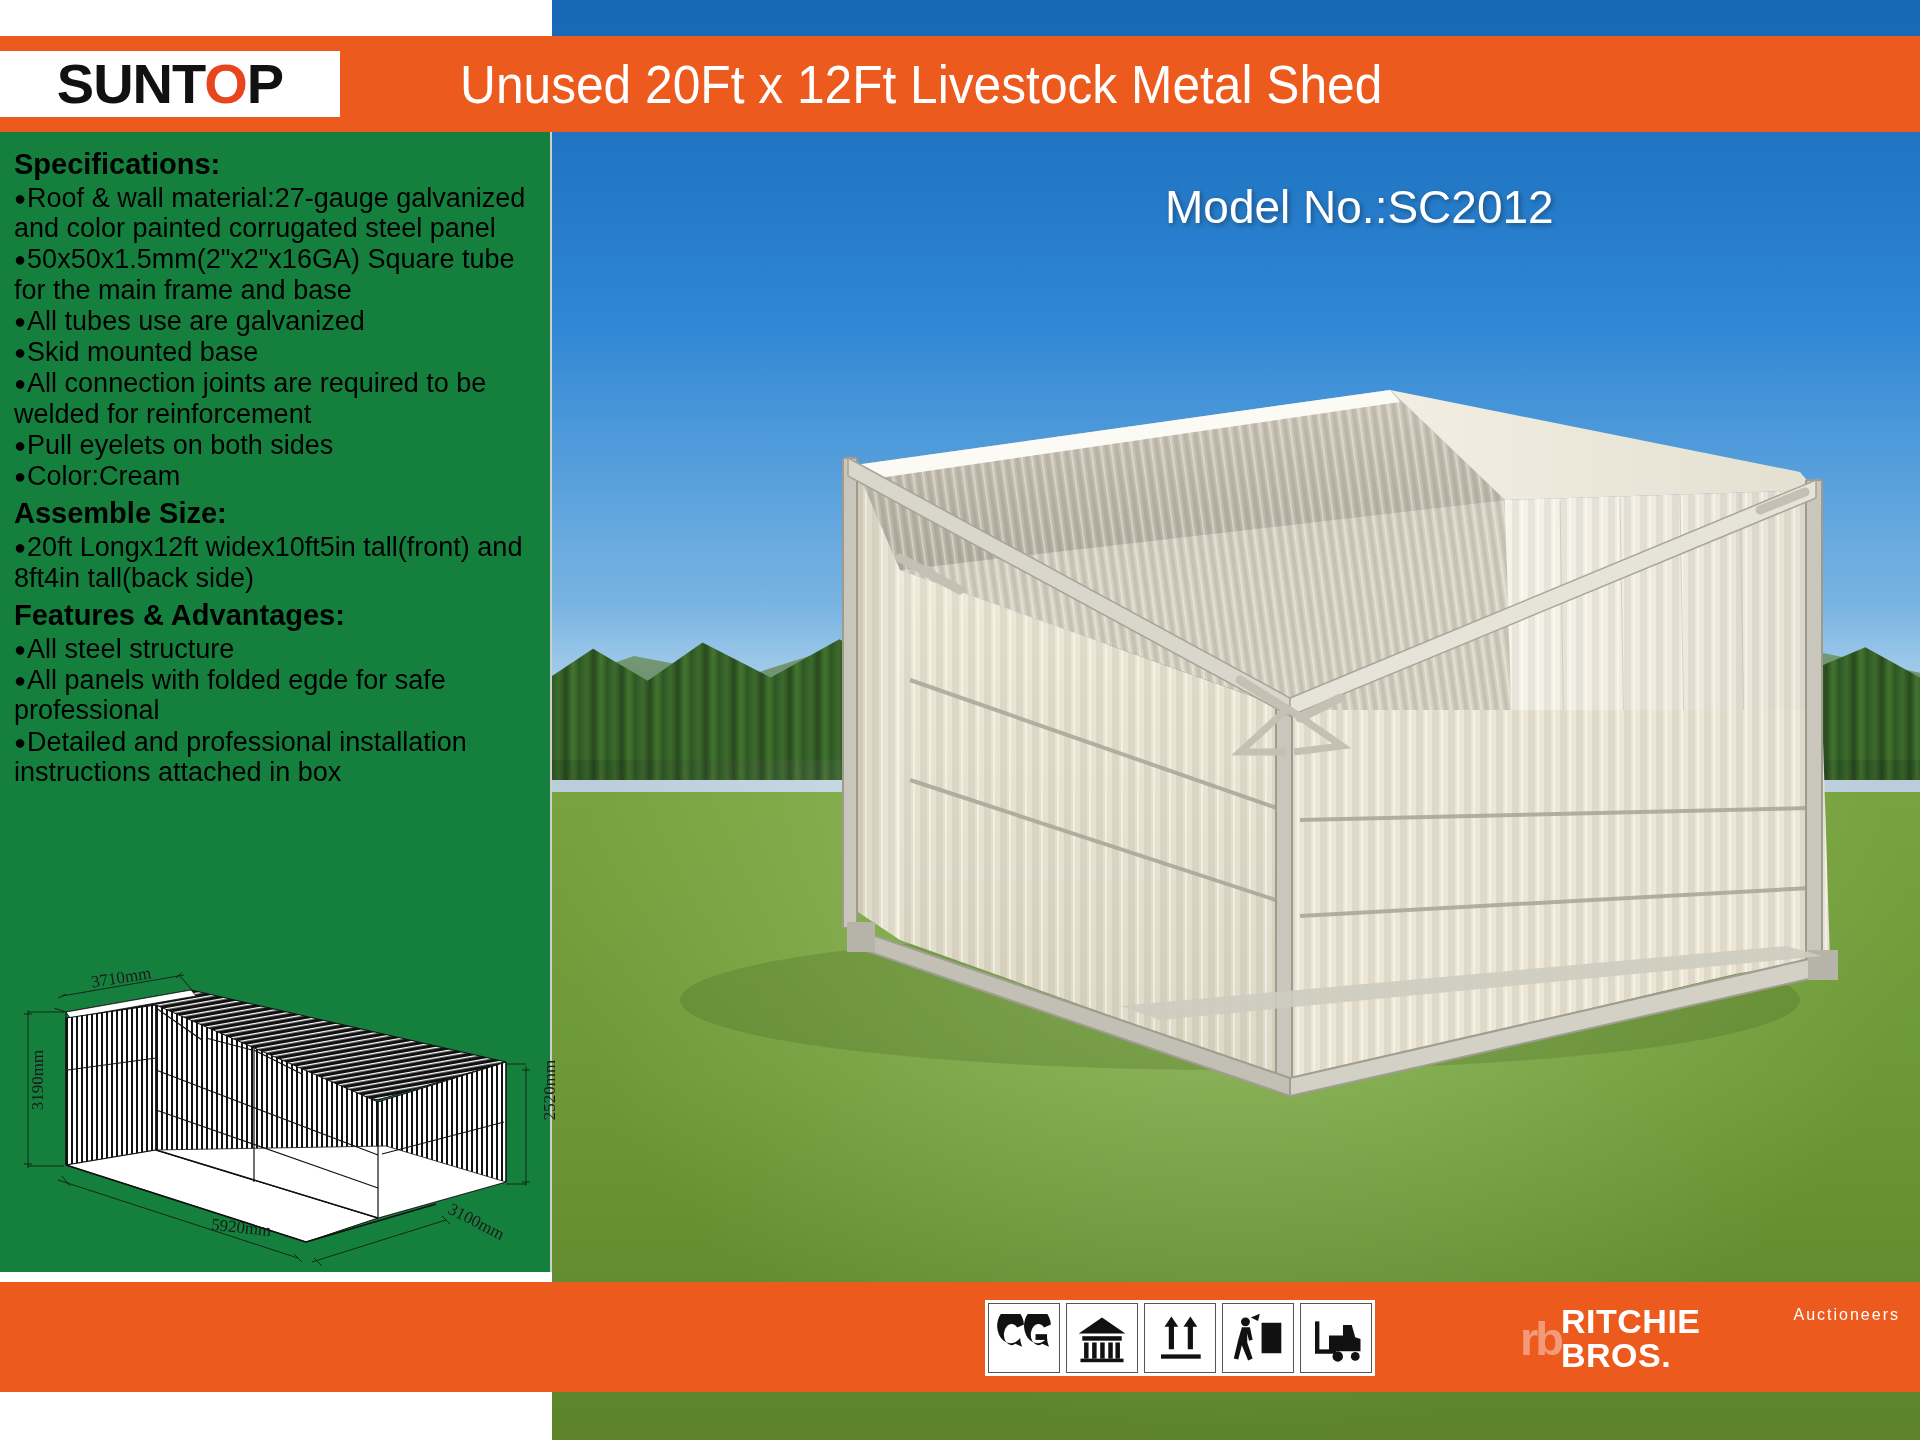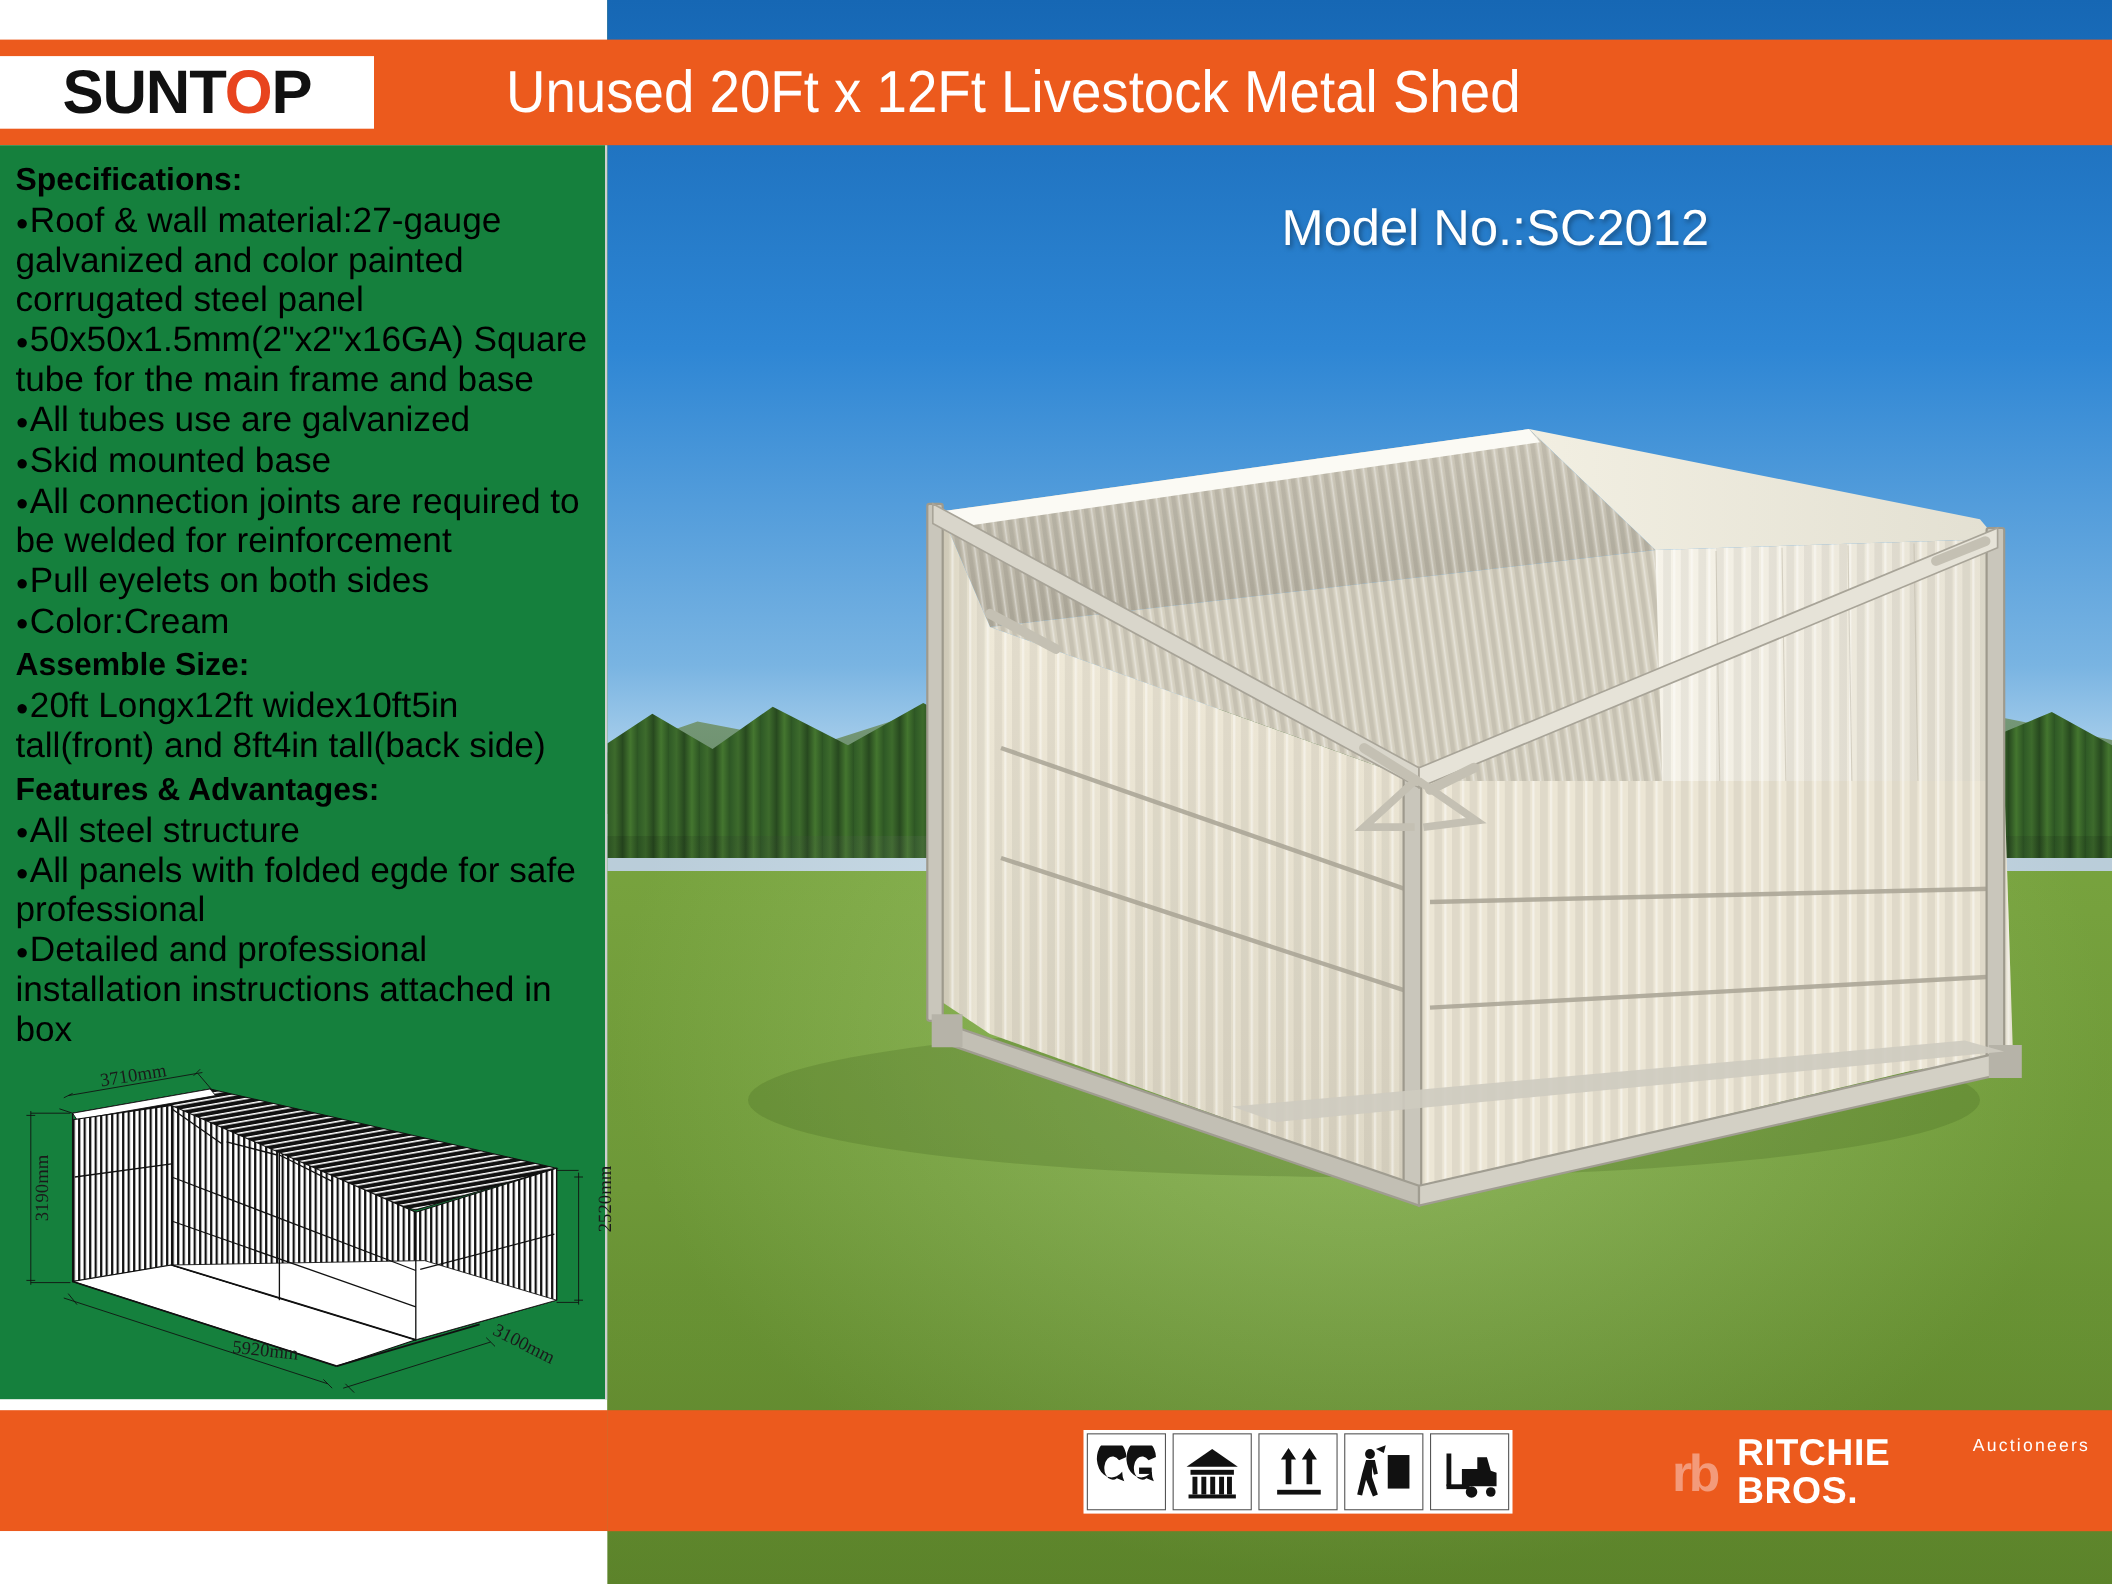--- a/index.html
+++ b/index.html
@@ -63,21 +63,21 @@
     position:absolute; left:0; top:132px; width:552px; height:1140px;
     background:#15803d; padding:14px 10px 0 14px;
     border-right:2px solid #cfcfcf;
   }
   .spec-panel h2 {
     font-size:29px; font-weight:bold; color:#000; margin:6px 0 2px 0;
   }
   .spec-panel h2.first { margin-top:2px; }
   .spec-panel ul { list-style:none; }
   .spec-panel li {
-    font-size:32px; line-height:1.12; color:#000; margin:0 0 1px 0;
+    font-size:27px; line-height:1.12; color:#000; margin:0 0 1px 0;
     text-indent:0;
   }
   .spec-panel li::before { content:"\25CF"; font-size:20px; margin-right:1px; vertical-align:2px; }
 
   
   .tech-drawing {
     position:absolute; left:6px; top:950px; width:546px; height:320px;
   }
   .dim-label {
     position:absolute; font-family:"Liberation Serif", serif; font-size:17px; color:#1a1a1a;
@@ -115,21 +115,21 @@
   .cert-row {
     position:absolute; left:985px; top:1300px; height:76px;
     display:flex; gap:6px; background:#ffffff; padding:3px;
   }
   .cert-icon {
     width:72px; height:70px; background:#ffffff; border:1px solid #555;
     display:flex; align-items:center; justify-content:center;
   }
   .rb-logo {
     position:absolute; left:1520px; top:1295px; width:380px; height:86px;
-    display:flex; align-items:center; gap:18px;
+    display:flex; align-items:center; gap:0;
   }
   .rb-mark {
     font-size:47px; font-weight:bold; color:#f39a7a; letter-spacing:-3px; line-height:1;
   }
   .rb-words { display:flex; flex-direction:row; line-height:1; }
   .rb-name { font-size:34px; font-weight:bold; color:#ffffff; letter-spacing:.5px; }
   .rb-sub { font-size:16px; color:#ffffff; letter-spacing:2px; margin-top:3px; }
 </style>
 </head>
 <body>

